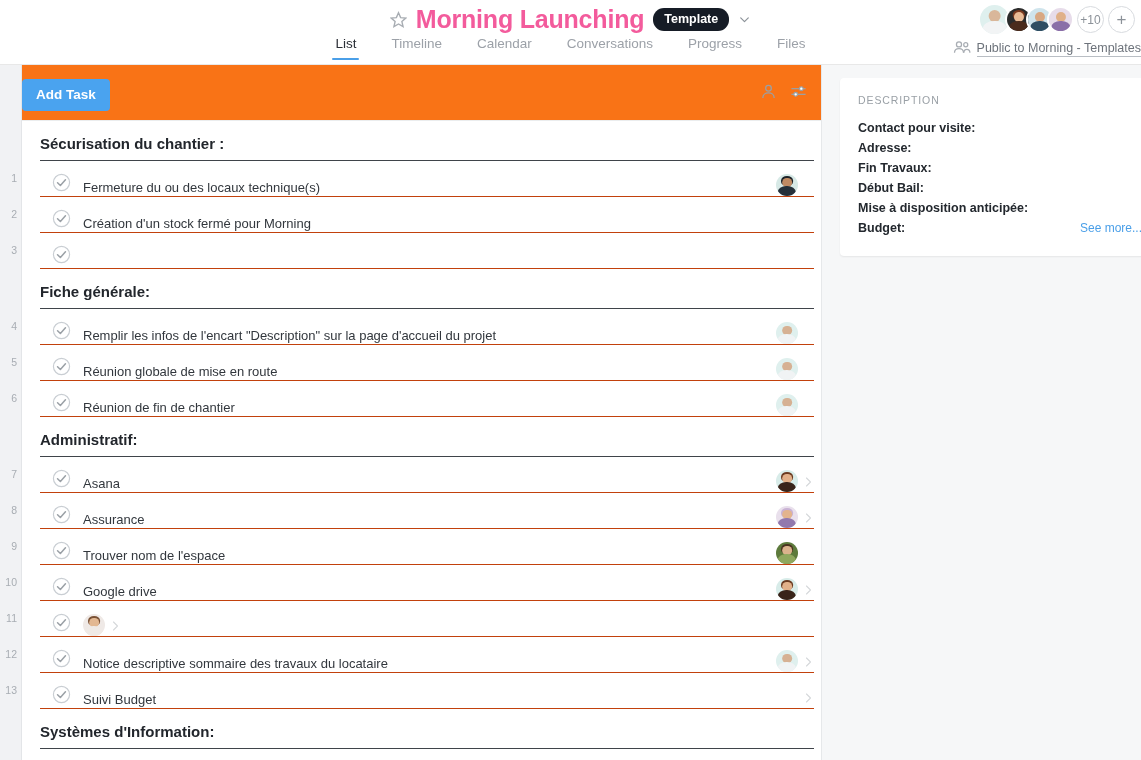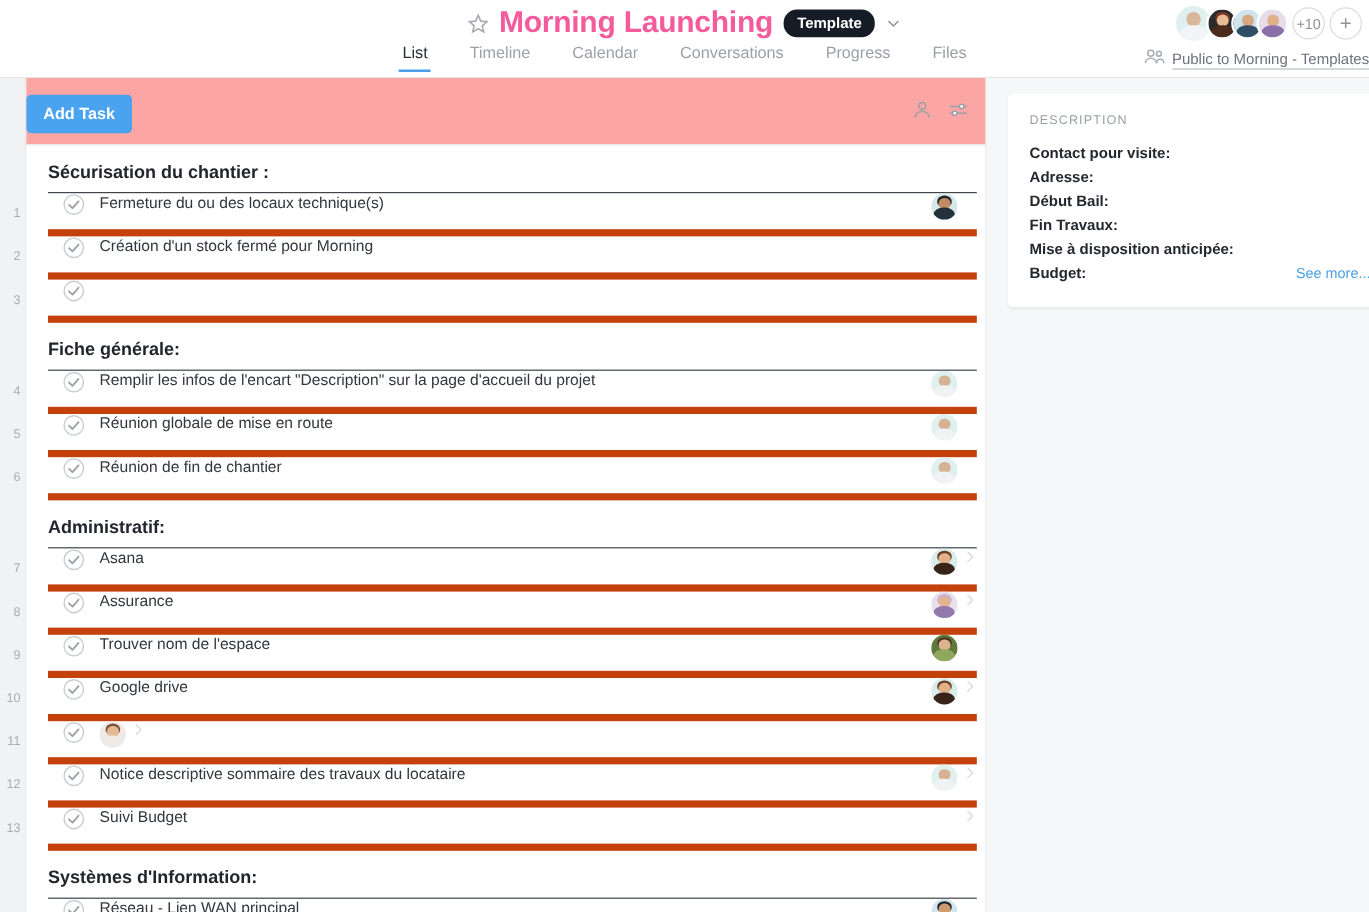--- a/index.html
+++ b/index.html
@@ -92,21 +92,21 @@
     width: 20px; text-align: right;
   }
 
   
   .list-card {
     position: absolute; left: 22px; top: 65px; width: 800px; height: 695px;
     background: #ffffff; border-right: 1px solid #e6e8ea;
   }
   .toolbar {
     position: relative; height: 56px; border-bottom: 1px solid #ebedee;
-    background: #fca5a5;
+    background: #f97316;
   }
   .add-task-btn {
     position: absolute; left: 0px; top: 14px;
     background: #4aa3ef; color: #ffffff;
     font-size: 13.5px; font-weight: bold;
     padding: 8px 14px 9px; border: none; border-radius: 4px;
     cursor: pointer; line-height: 15px;
   }
   .tb-icons {
     position: absolute; right: 14px; top: 18px;
@@ -115,22 +115,22 @@
   .tb-icon { width: 17px; height: 17px; display: block; cursor: pointer; }
 
   .list-body { position: relative; padding: 0 4px 0 18px; }
 
   .section-head {
     font-size: 15px; font-weight: bold; color: #22262c;
     padding: 14px 0 7px 0; border-bottom: 1.5px solid #3f444a;
     margin: 0 3px 0 0; line-height: 18px;
   }
   .task-row {
-    position: relative; display: flex; align-items: flex-start;
-    height: 36px; border-bottom: 6px solid #c2410c;
+    position: relative; display: flex; align-items: flex-end;
+    height: 36px; border-bottom: 1px solid #c2410c;
     margin-right: 3px;
   }
   .check {
     width: 19px; height: 19px; flex: none; margin-right: 12px;
     margin-left: 12px;
   }
   .task-name {
     font-size: 13px; color: #32373d; flex: 1; line-height: 16px;
     white-space: nowrap; overflow: hidden;
   }
@@ -523,22 +523,22 @@
               <polyline points="9,4 17,12 9,20"></polyline>
             </svg></span>
         </div>
       </div>
   </div>
 
   <div class="desc-card">
     <div class="desc-label">DESCRIPTION</div>
     <div class="desc-line">Contact pour visite:</div>
     <div class="desc-line">Adresse:</div>
+    <div class="desc-line">Fin Travaux:</div>
     <div class="desc-line">Début Bail:</div>
-    <div class="desc-line">Fin Travaux:</div>
     <div class="desc-line">Mise à disposition anticipée:</div>
     <div class="desc-last">
       <span class="desc-line">Budget:</span>
       <span class="see-more">See more...</span>
     </div>
   </div>
 
 </div>
 
 </body></html>

